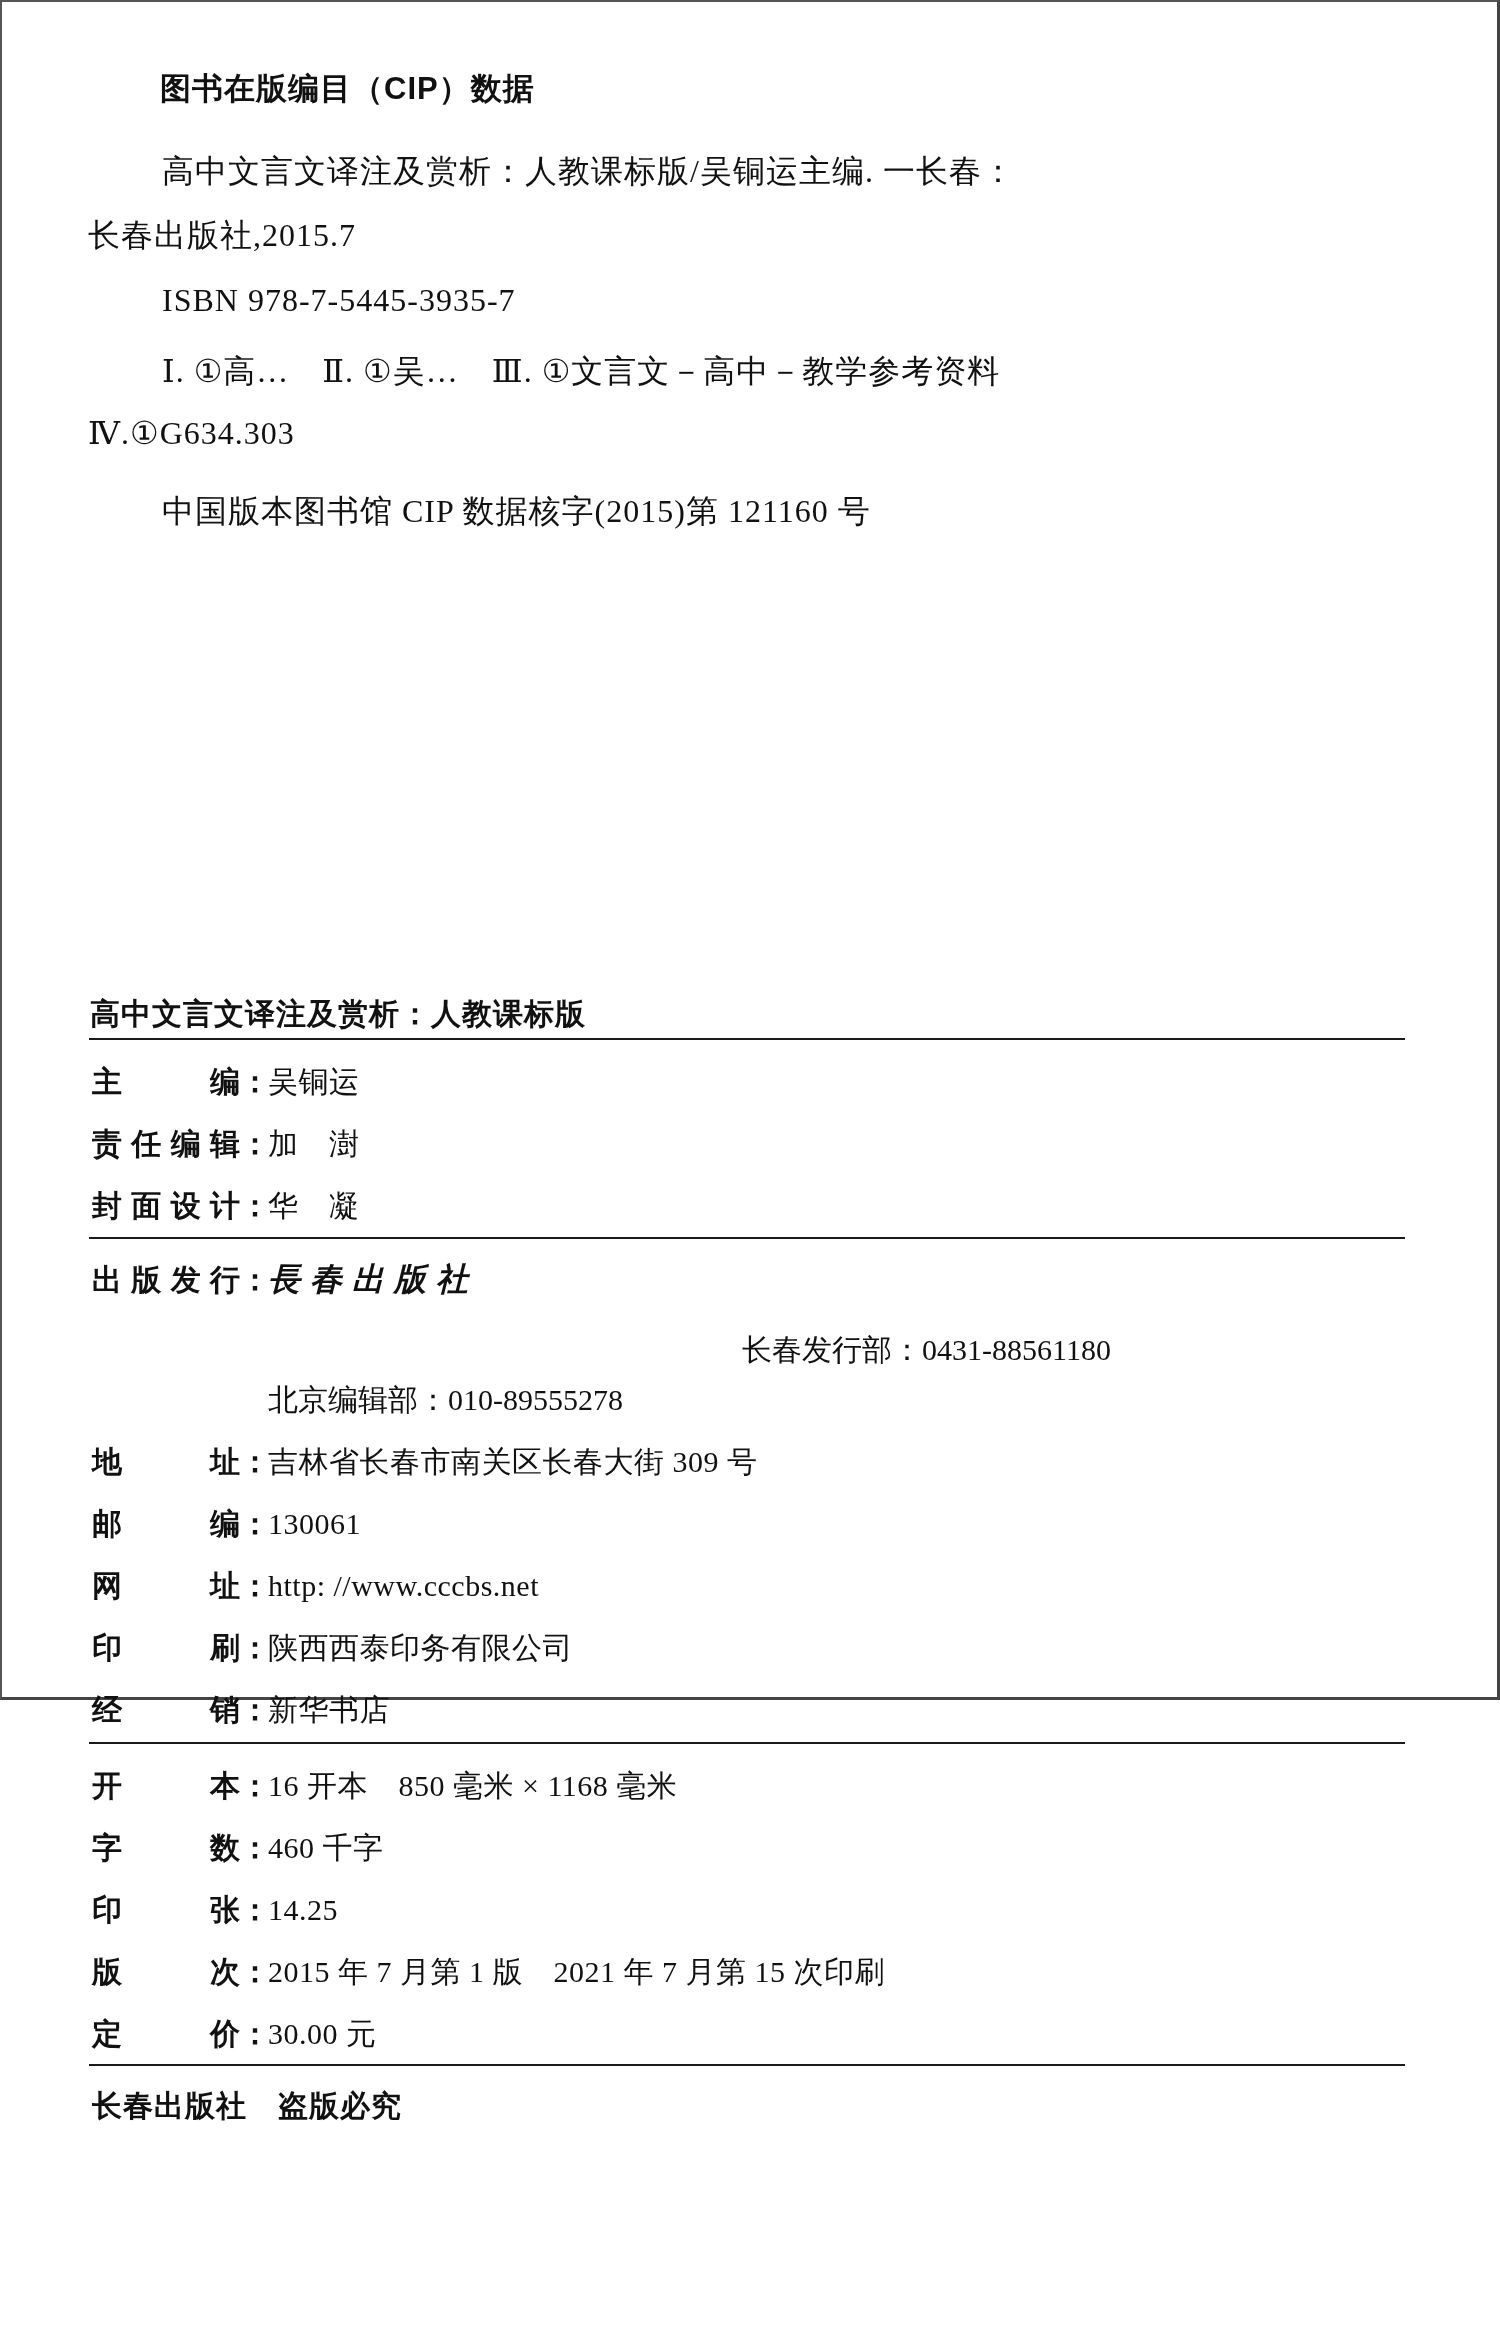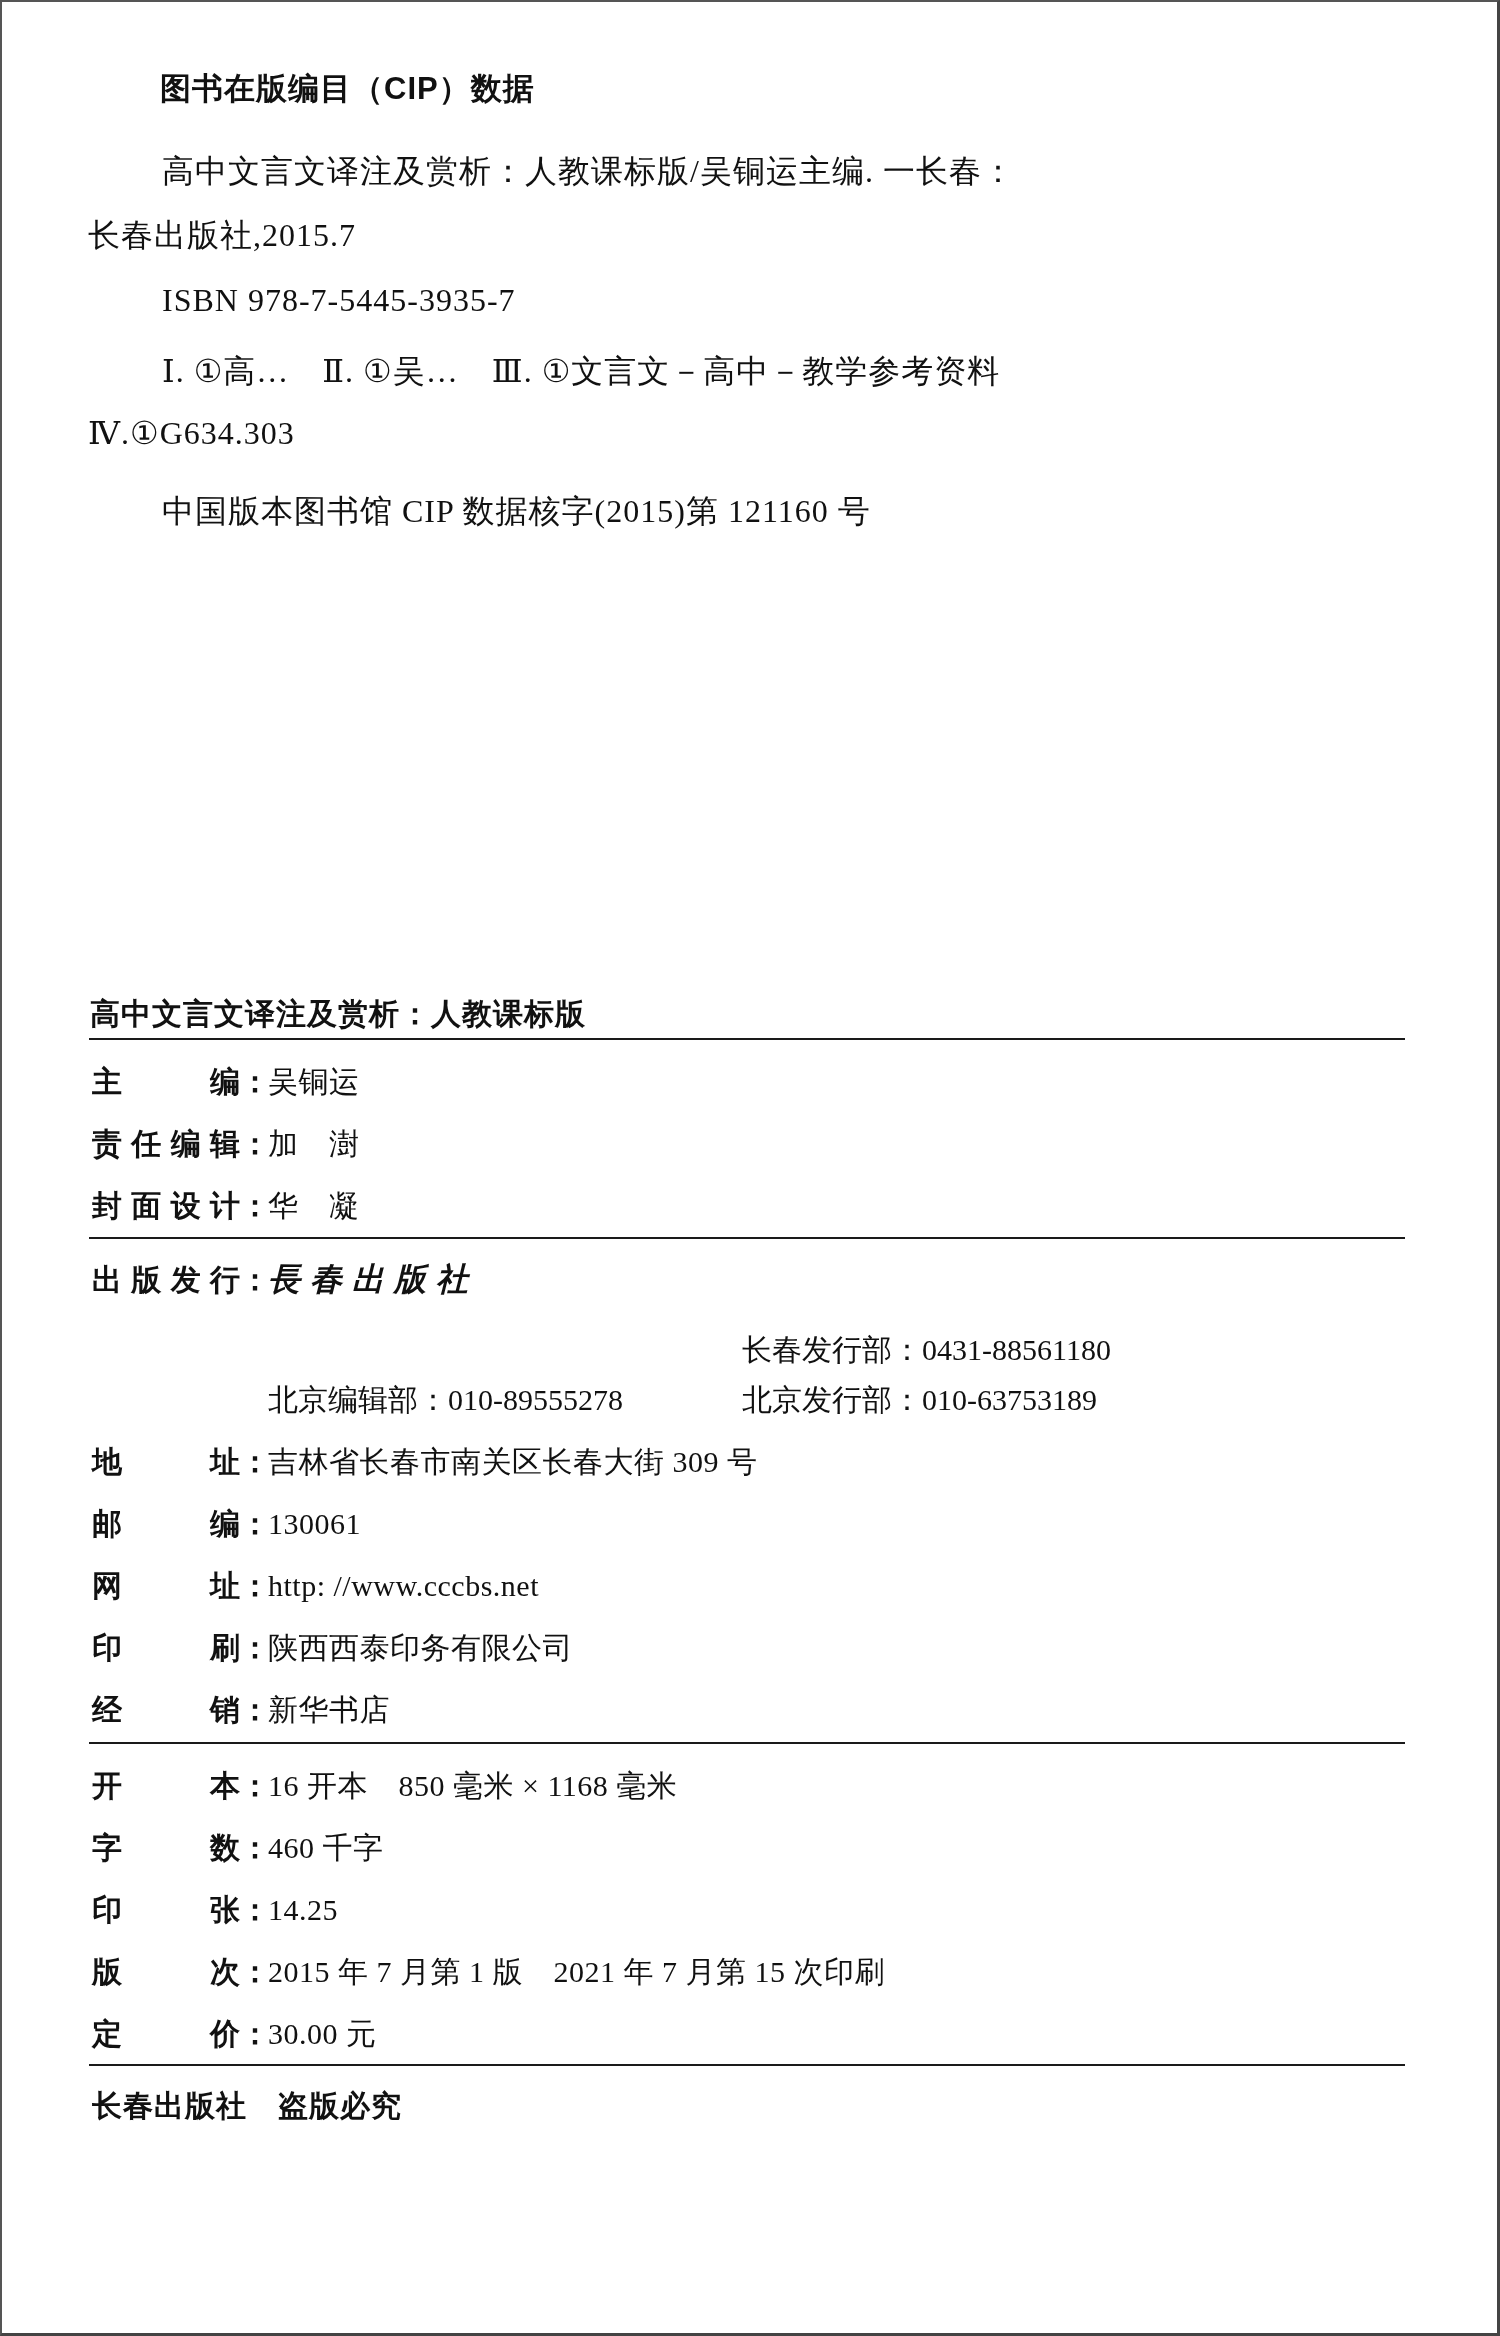--- a/index.html
+++ b/index.html
@@ -1,21 +1,21 @@
 <!DOCTYPE html>
 <html><head>
   <meta charset="utf-8">
   <style>
     html, body { margin: 0; padding: 0; }
     body {
       width: 1500px; height: 2336px; background: #ffffff;
       position: relative; overflow: hidden; color: #111;
     }
     .page {
-      position: absolute; left: 0; top: 0; width: 1500px; height: 2336px;
+      position: absolute; left: 0; top: 0; width: 1500px; height: 1700px;
       box-sizing: border-box;
       border-top: 2px solid #555; border-left: 2px solid #555;
       border-right: 3px solid #444; border-bottom: 3px solid #444;
     }
     .serif { font-family: "Liberation Serif", "DejaVu Serif", serif; }
     .sans  { font-family: "Liberation Sans", "DejaVu Sans", sans-serif; }
     .abs { position: absolute; white-space: nowrap; }
 
     
     .cip-heading { left: 158px; top: 66px; font-size: 31px; font-weight: bold; letter-spacing: 1px; }
@@ -89,23 +89,20 @@
         <span>行</span>
     </span>
     <span class="colon">：</span>
     <span class="logo">長春出版社</span>
   </div>
   <div class="contact" style="left:740px; top:1328px;">
     <span>长春发行部：</span><span>0431-88561180</span>
   </div>
   <div class="contact" style="left:266px; top:1378px;">
     <span>北京编辑部：</span><span>010-89555278</span>
-  </div>
-  <div class="contact" style="left:740px; top:1378px;">
-    <span>北京发行部：</span><span>010-63753189</span>
   </div>
 
   <div class="row" style="top:1440px;">
     <span class="lbl">
         <span>地</span>
         <span>址</span>
       </span>
     <span class="colon">：</span>
     <span class="val">吉林省长春市南关区长春大街 309 号</span>
   </div>

